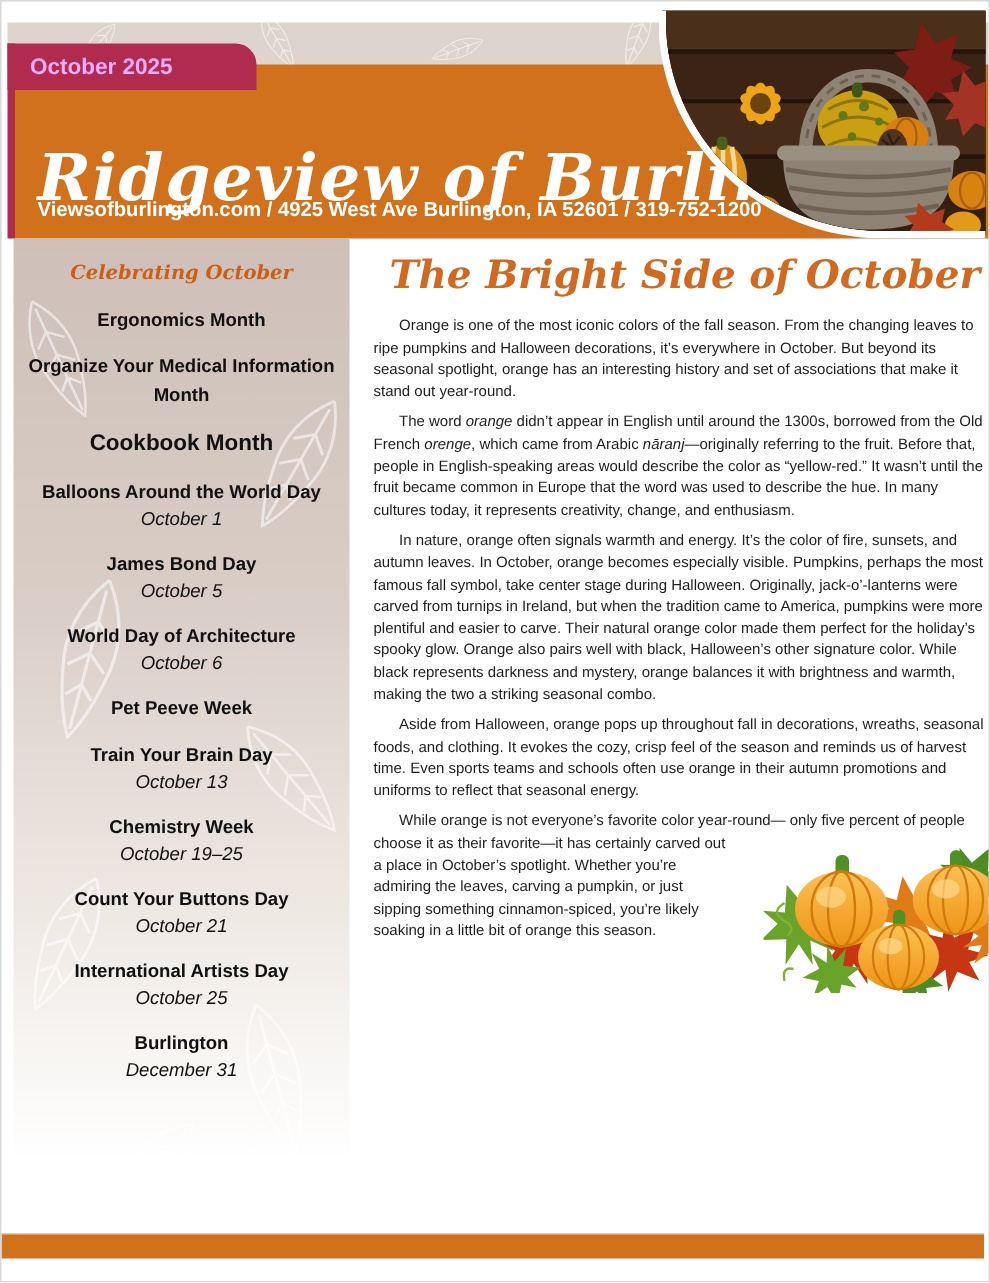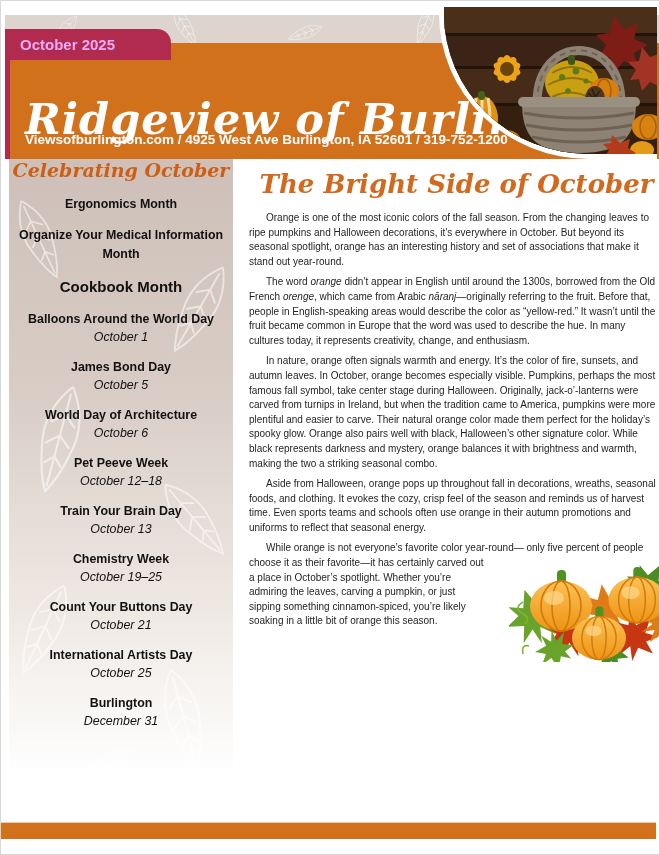--- a/index.html
+++ b/index.html
@@ -46,23 +46,23 @@
   }
   .header-photo svg { display:block; }
   
   .sidebar {
     position: absolute; left: 8px; top: 158px; width: 224px; height: 648px;
     background: linear-gradient(#cec0b8 0%, #d8ccc5 35%, #efe9e4 70%, #ffffff 95%);
     overflow: hidden; text-align: center;
   }
   .sidebar .deco { position:absolute; inset:0; pointer-events:none; }
   .sidebar h2 {
-    position: relative; margin-top: 0; margin-bottom: 14px;
+    position: relative; margin-top: 16px; margin-bottom: 14px;
     font-family: "DejaVu Serif", serif; font-style: italic; font-weight: bold;
-    font-size: 19px; color: #cd5f15;
+    font-size: 13px; color: #cd5f15;
   }
   .events { position: relative; }
   .event { margin-bottom: 12px; padding: 0 10px; color: #111; }
   .event .name { font-weight: bold; font-size: 12.4px; line-height: 19px; }
   .event.large .name { font-size: 15px; line-height: 22px; }
   .event .date { font-style: italic; font-size: 12.4px; line-height: 17px; }
   
   .article {
     position: absolute; left: 248px; top: 158px; width: 415px;
     color: #1e1e1e;
@@ -221,21 +221,20 @@
         <div class="event">
           <div class="name">James Bond Day</div>
           <div class="date">October 5</div>
         </div>
         <div class="event">
           <div class="name">World Day of Architecture</div>
           <div class="date">October 6</div>
         </div>
         <div class="event">
           <div class="name">Pet Peeve Week</div>
-          <div class="date">October 12–18</div>
         </div>
         <div class="event">
           <div class="name">Train Your Brain Day</div>
           <div class="date">October 13</div>
         </div>
         <div class="event">
           <div class="name">Chemistry Week</div>
           <div class="date">October 19–25</div>
         </div>
         <div class="event">

